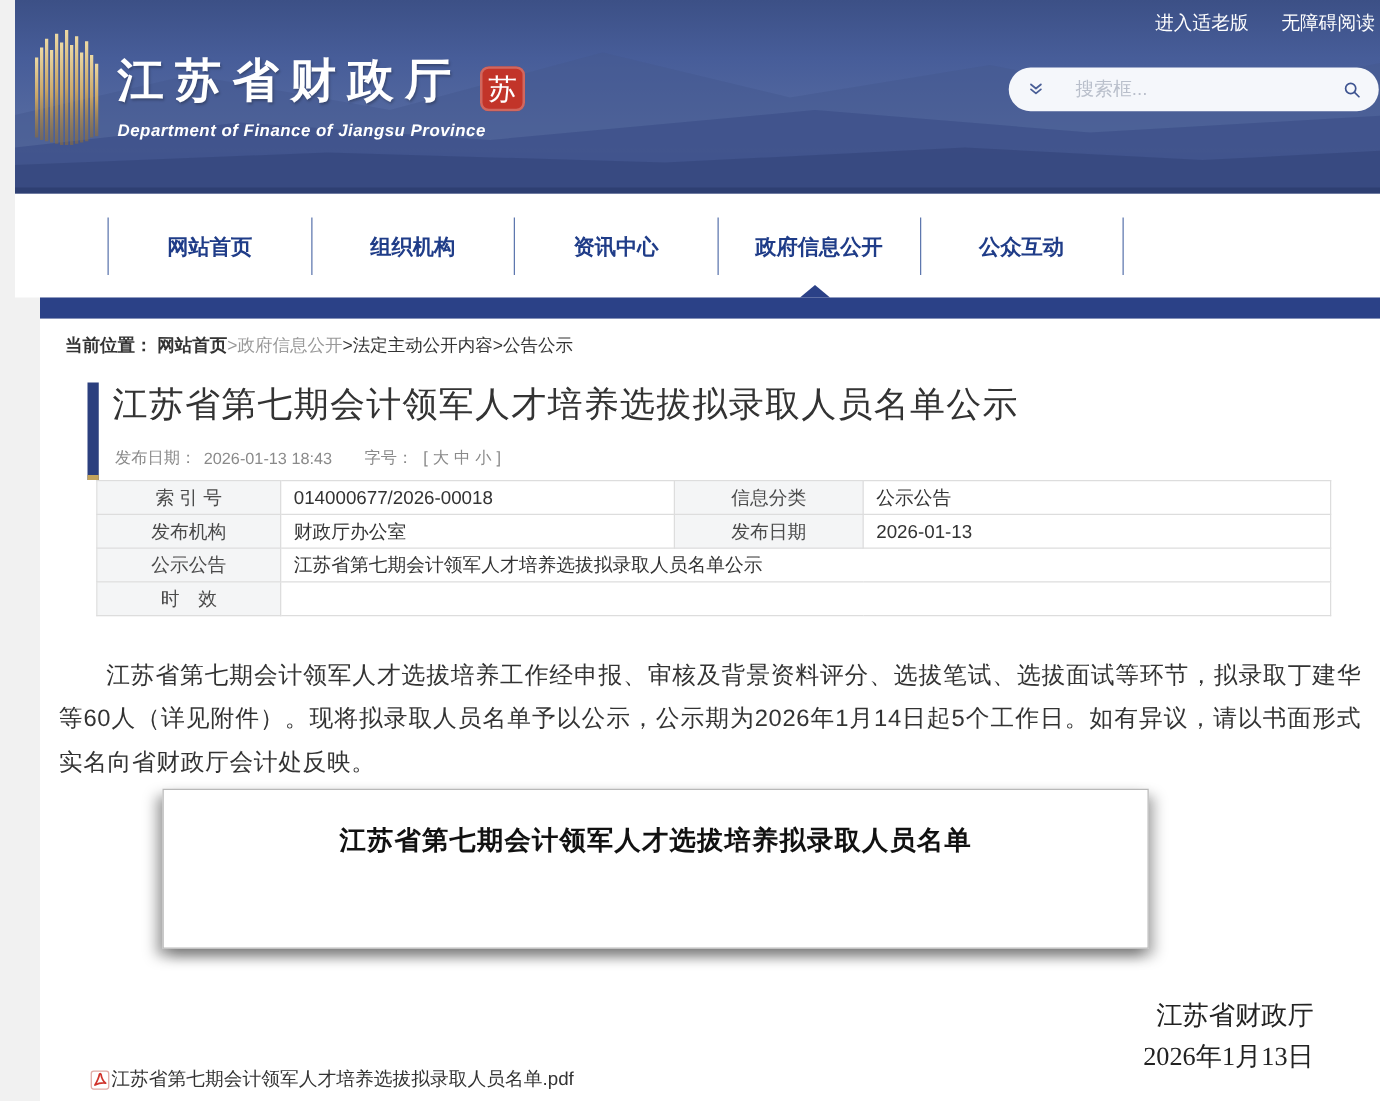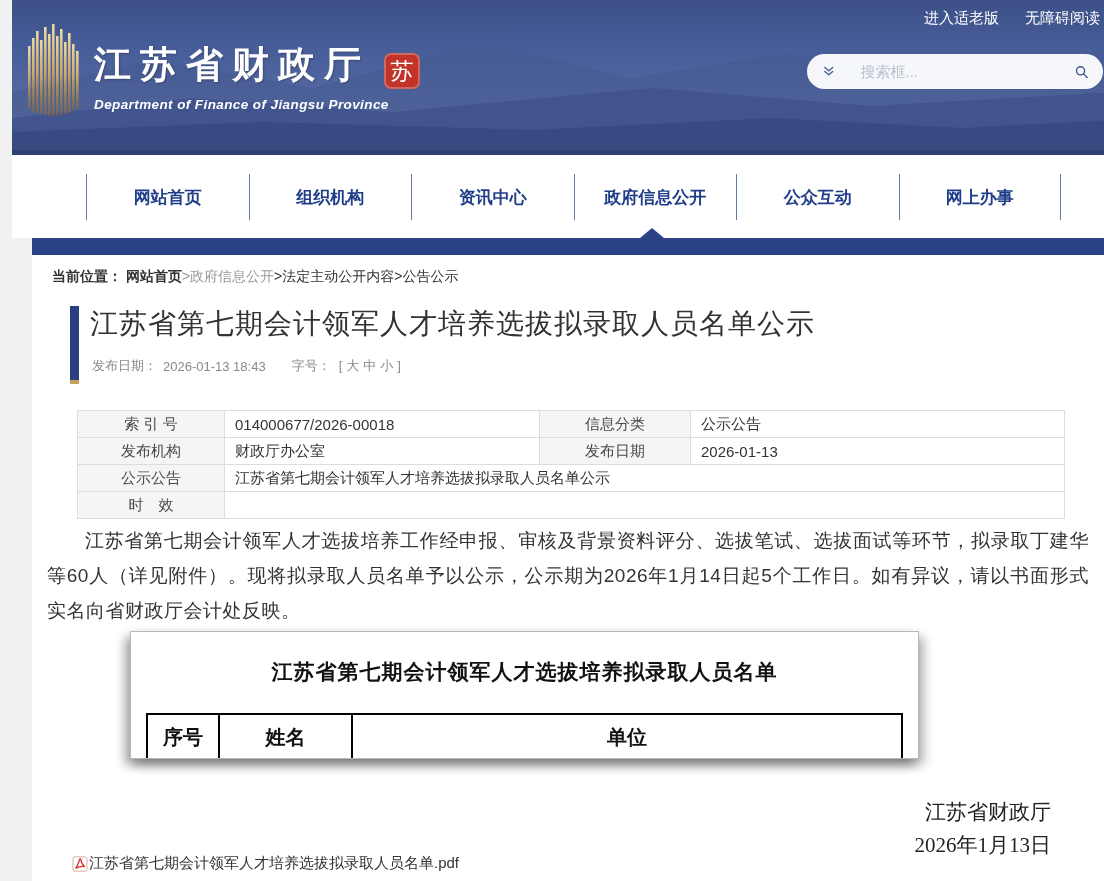--- a/index.html
+++ b/index.html
@@ -41,21 +41,21 @@
   .content { position:absolute; top:255px; left:20px; width:1075px; height:626px; background:#ffffff; }
   .breadcrumb { position:absolute; left:20px; top:13px; font-size:14px; color:#333; }
   .breadcrumb .b-label, .breadcrumb .b-home { font-weight:bold; }
   .breadcrumb .dim { color:#999; }
 
   .title-bar { position:absolute; left:38px; top:51px; width:9px; height:78px; background:#2b3f7e; border-bottom:4px solid #c3a35c; }
   .page-title { position:absolute; left:58px; top:50px; width:990px; font-size:28px; color:#333; letter-spacing:1px; }
   .meta { position:absolute; left:60px; top:102px; font-size:13px; color:#8a8a8a; display:flex; gap:6px; align-items:center; }
   .meta .sizes span { cursor:pointer; margin:0 2px; }
 
-  table.info { position:absolute; left:45px; top:155px; width:988px; border-collapse:collapse; table-layout:fixed; font-size:15px; }
+  table.info { position:absolute; left:45px; top:129px; width:988px; border-collapse:collapse; table-layout:fixed; font-size:15px; }
   table.info td { border:1px solid #dddddd; height:27px; padding:2px 10px; color:#333; }
   table.info td.lab { background:#f4f5f6; text-align:center; color:#4a4a4a; padding:2px 4px; }
 
   .body-text { position:absolute; left:15px; top:268px; width:1042px; font-size:19px; color:#333;
     line-height:35px; text-indent:2em; text-align:justify; letter-spacing:0.5px; }
 
   .doc-box { position:absolute; left:98px; top:376px; width:789px; height:128px; background:#ffffff;
     border:1px solid #b8b8b8; overflow:hidden;
     box-shadow:-5px 6px 10px rgba(0,0,0,0.35), 5px 6px 10px rgba(0,0,0,0.28); }
   .doc-title { text-align:center; margin-top:26px; font-size:21px; font-weight:bold;
@@ -137,21 +137,20 @@
     </div>
   </div>
 
   <div class="nav">
     <div class="nav-inner">
       <div class="nav-item">网站首页</div>
       <div class="nav-item">组织机构</div>
       <div class="nav-item">资讯中心</div>
       <div class="nav-item">政府信息公开</div>
       <div class="nav-item">公众互动</div>
-      <div class="nav-item">网上办事</div>
     </div>
   </div>
 
   <div class="blue-bar">
     <div class="tri"></div>
   </div>
 
   <div class="content">
 
     <div class="breadcrumb">
@@ -198,35 +197,20 @@
         <td class="lab">时　效</td>
         <td colspan="3"></td>
       </tr>
     </tbody>
       </table>
 
     <p class="body-text">江苏省第七期会计领军人才选拔培养工作经申报、审核及背景资料评分、选拔笔试、选拔面试等环节，拟录取丁建华等60人（详见附件）。现将拟录取人员名单予以公示，公示期为2026年1月14日起5个工作日。如有异议，请以书面形式实名向省财政厅会计处反映。</p>
 
     <div class="doc-box">
       <div class="doc-title">江苏省第七期会计领军人才选拔培养拟录取人员名单</div>
-      <table class="doc">
-        <tbody>
-            <tr>
-          <th class="c-no">序号</th>
-          <th class="c-name">姓名</th>
-          <th>单位</th>
-        </tr>
-        <tr>
-          <td>4</td>
-          <td>王辉</td>
-          <td>中冶华天南京工程技术有限公司</td>
-        </tr>
-
-      </tbody>
-        </table>
     </div>
 
     <div class="signature">
       <div>江苏省财政厅</div>
       <div>2026年1月13日</div>
     </div>
 
     <div class="attachment">
       <svg class="pdf-ico" viewBox="0 0 16 16">
         <rect x="1" y="0.8" width="14" height="14.4" rx="2" fill="#ffffff" stroke="#e0a9a4" stroke-width="1"></rect>

